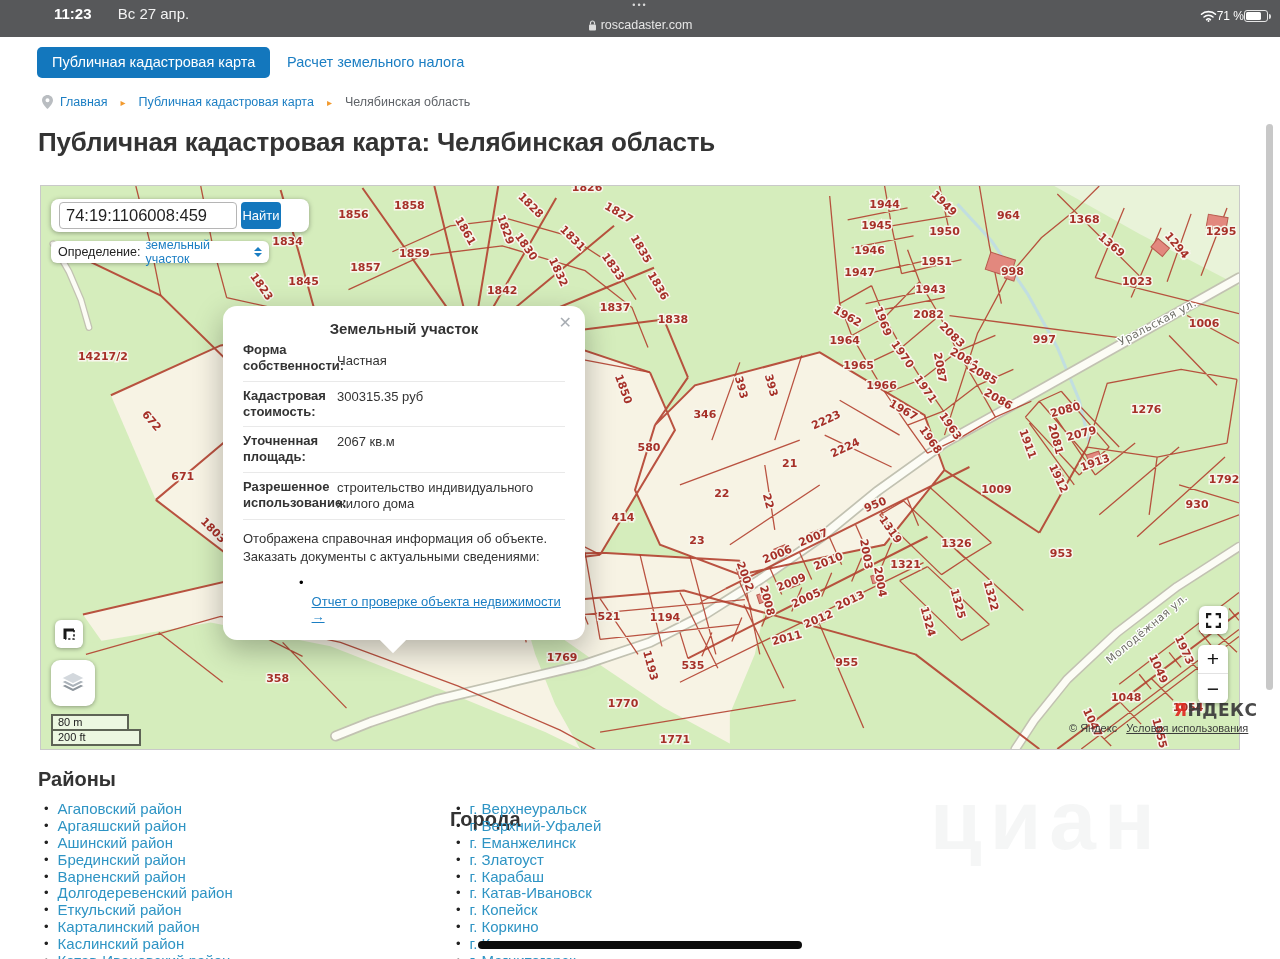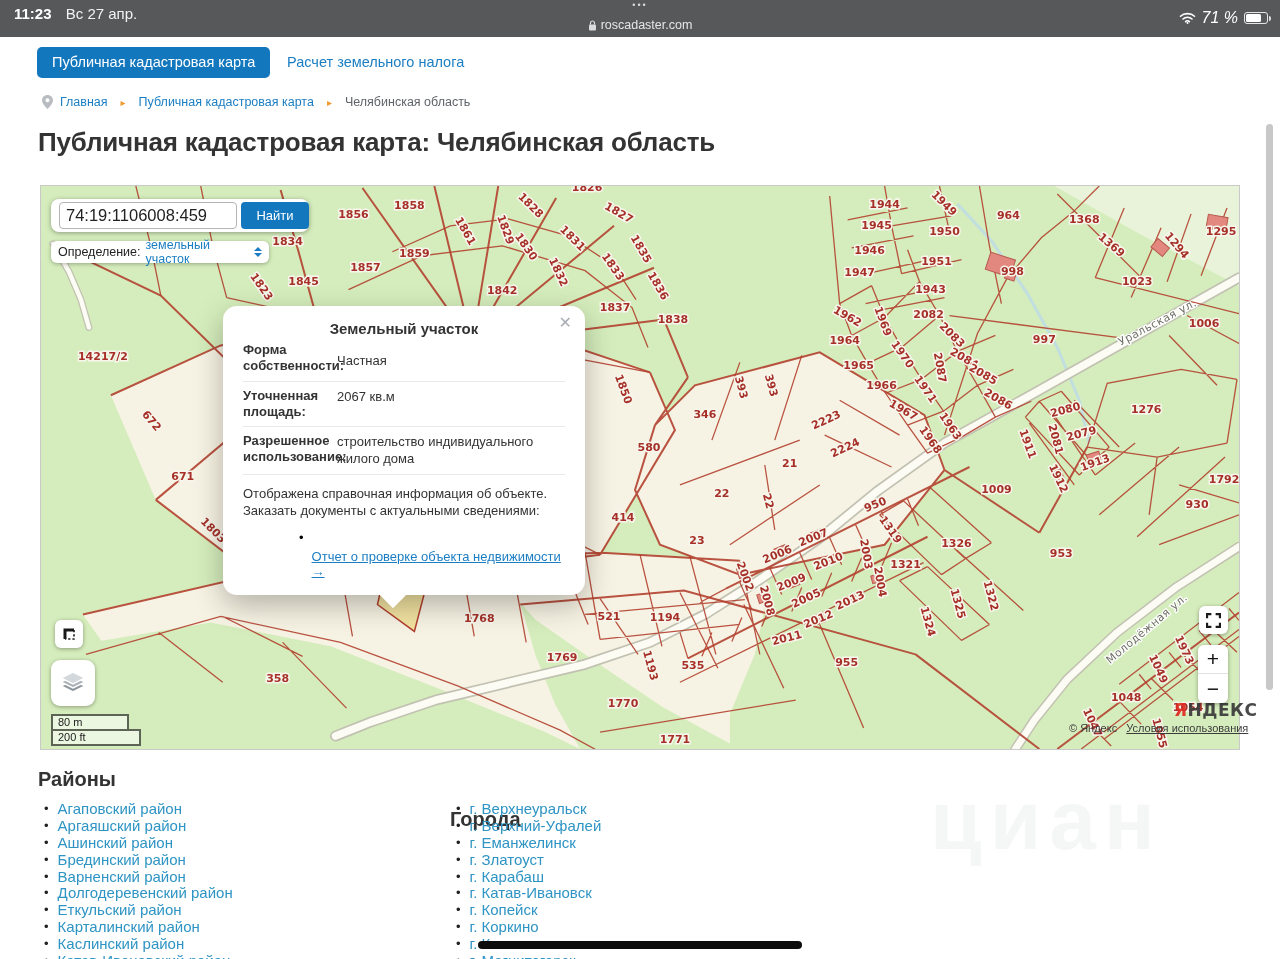--- a/index.html
+++ b/index.html
@@ -3,26 +3,26 @@
 <meta charset="utf-8">
 <style>
   * { margin:0; padding:0; box-sizing:border-box; }
   body { background:#888; }
   .screen { position:relative; width:1280px; height:959px; background:#fff; overflow:hidden;
             font-family:"Liberation Sans", sans-serif; margin:0 auto; }
 
   
   .statusbar { position:absolute; top:0; left:0; width:100%; height:37px; background:#57585a; color:#fff; z-index:60; }
   .sb-left { position:absolute; left:14px; top:5px; font-size:15px; }
-  .sb-time { font-weight:bold; }
-  .sb-date { font-weight:normal; margin-left:10px; color:#f2f2f2; }
+  .sb-time { font-weight:bold;margin-left:40px; }
+  .sb-date { font-weight:normal; margin-left:22px; color:#f2f2f2; }
   .sb-dots { position:absolute; left:0; right:0; top:0px; text-align:center; font-size:9px; letter-spacing:2px; color:#d8d8d8; }
   .sb-url { position:absolute; left:0; right:0; top:18px; display:flex; justify-content:center; align-items:center; gap:4px;
             font-size:12.5px; color:#e6e6e6; }
-  .sb-right { position:absolute; right:12px; top:9px; display:flex; align-items:center; gap:6px; font-size:16px; color:#fff;font-style:italic; }
+  .sb-right { position:absolute; right:12px; top:9px; display:flex; align-items:center; font-size:12px; color:#fff; }
   .bat { width:24px; height:12px; border:1px solid rgba(255,255,255,.85); border-radius:3px; position:relative; }
   .bat i { position:absolute; left:1px; top:1px; bottom:1px; width:68%; background:#fff; border-radius:1.5px; }
   .bat:after { content:""; position:absolute; right:-4px; top:3px; width:2px; height:5px; background:rgba(255,255,255,.8); border-radius:0 2px 2px 0; }
 
   
   .tab-active { position:absolute; left:37px; top:47px; height:31px; background:#1377bd; color:#fff; border-radius:5px;
                 font-size:14.5px; line-height:31px; padding:0 15px; cursor:pointer; }
   .tab-link { position:absolute; left:287px; top:54px; font-size:14.5px; color:#1b7ec3; cursor:pointer; }
   .crumbs { position:absolute; left:42px; top:95px; display:flex; align-items:center; gap:7px; font-size:12.5px; }
   .crumbs a { color:#1b7ec3; text-decoration:none; cursor:pointer; }
@@ -36,21 +36,21 @@
   .plabel { font:bold 11px "DejaVu Sans", sans-serif; fill:#a63028; stroke:#f7f6ec; stroke-width:3px; paint-order:stroke;
             text-anchor:middle; }
   .plabel.muted { opacity:.6; }
   .slabel { font:11px "DejaVu Sans", sans-serif; fill:#6f6f66; stroke:#ffffff; stroke-width:2.5px; paint-order:stroke;
             text-anchor:middle; letter-spacing:.5px; }
 
   .searchbox { position:absolute; left:10px; top:13px; width:258px; height:33px; background:#fff; border-radius:8px;
                box-shadow:0 1px 5px rgba(0,0,0,.35); z-index:10; }
   .searchbox input { position:absolute; left:8px; top:3px; width:178px; height:27px; border:1px solid #b5b5b5; border-radius:4px;
                font-size:16.5px; padding:0 6px; color:#222; font-family:"Liberation Sans",sans-serif; }
-  .searchbox button { position:absolute; left:190px; top:3px; width:68px; height:27px; background:#1377bd; color:#fff;
+  .searchbox button { position:absolute; left:190px; top:3px; width:40px; height:27px; background:#1377bd; color:#fff;
                border:none; border-radius:4px; font-size:13px; cursor:pointer; font-family:"Liberation Sans",sans-serif; }
   .defbox { position:absolute; left:10px; top:55px; width:218px; height:22px; background:#fff; border-radius:6px;
             box-shadow:0 1px 4px rgba(0,0,0,.3); display:flex; align-items:center; padding:0 7px; gap:5px; font-size:12.5px; z-index:10; }
   .defbox .deflabel { color:#222; }
   .defbox .defvalue { color:#1b7ec3; cursor:pointer; }
   .updown { display:inline-flex; flex-direction:column; gap:2px; margin-left:2px; cursor:pointer; }
   .updown i { width:0; height:0; border-left:4px solid transparent; border-right:4px solid transparent; }
   .updown i.up { border-bottom:4px solid #1b7ec3; }
   .updown i.dn { border-top:4px solid #1b7ec3; }
 
@@ -386,20 +386,24 @@
 
     <div class="popup">
       <div class="pclose">✕</div>
       <div class="ptitle">Земельный участок</div>
       <div class="prows" id="popup-rows">
           <div class="prow first">
             <div class="pl">Форма собственности:</div>
             <div class="pv">Частная</div>
           </div>
           <div class="prow">
+            <div class="pl">Кадастровая стоимость:</div>
+            <div class="pv">300315.35 руб</div>
+          </div>
+          <div class="prow">
             <div class="pl">Уточненная площадь:</div>
             <div class="pv">2067 кв.м</div>
           </div>
           <div class="prow">
             <div class="pl">Разрешенное использование:</div>
             <div class="pv">строительство индивидуального жилого дома</div>
           </div>
         </div>
       <div class="pnote">Отображена справочная информация об объекте. Заказать документы с актуальными сведениями:</div>
       <div class="plinkrow">

